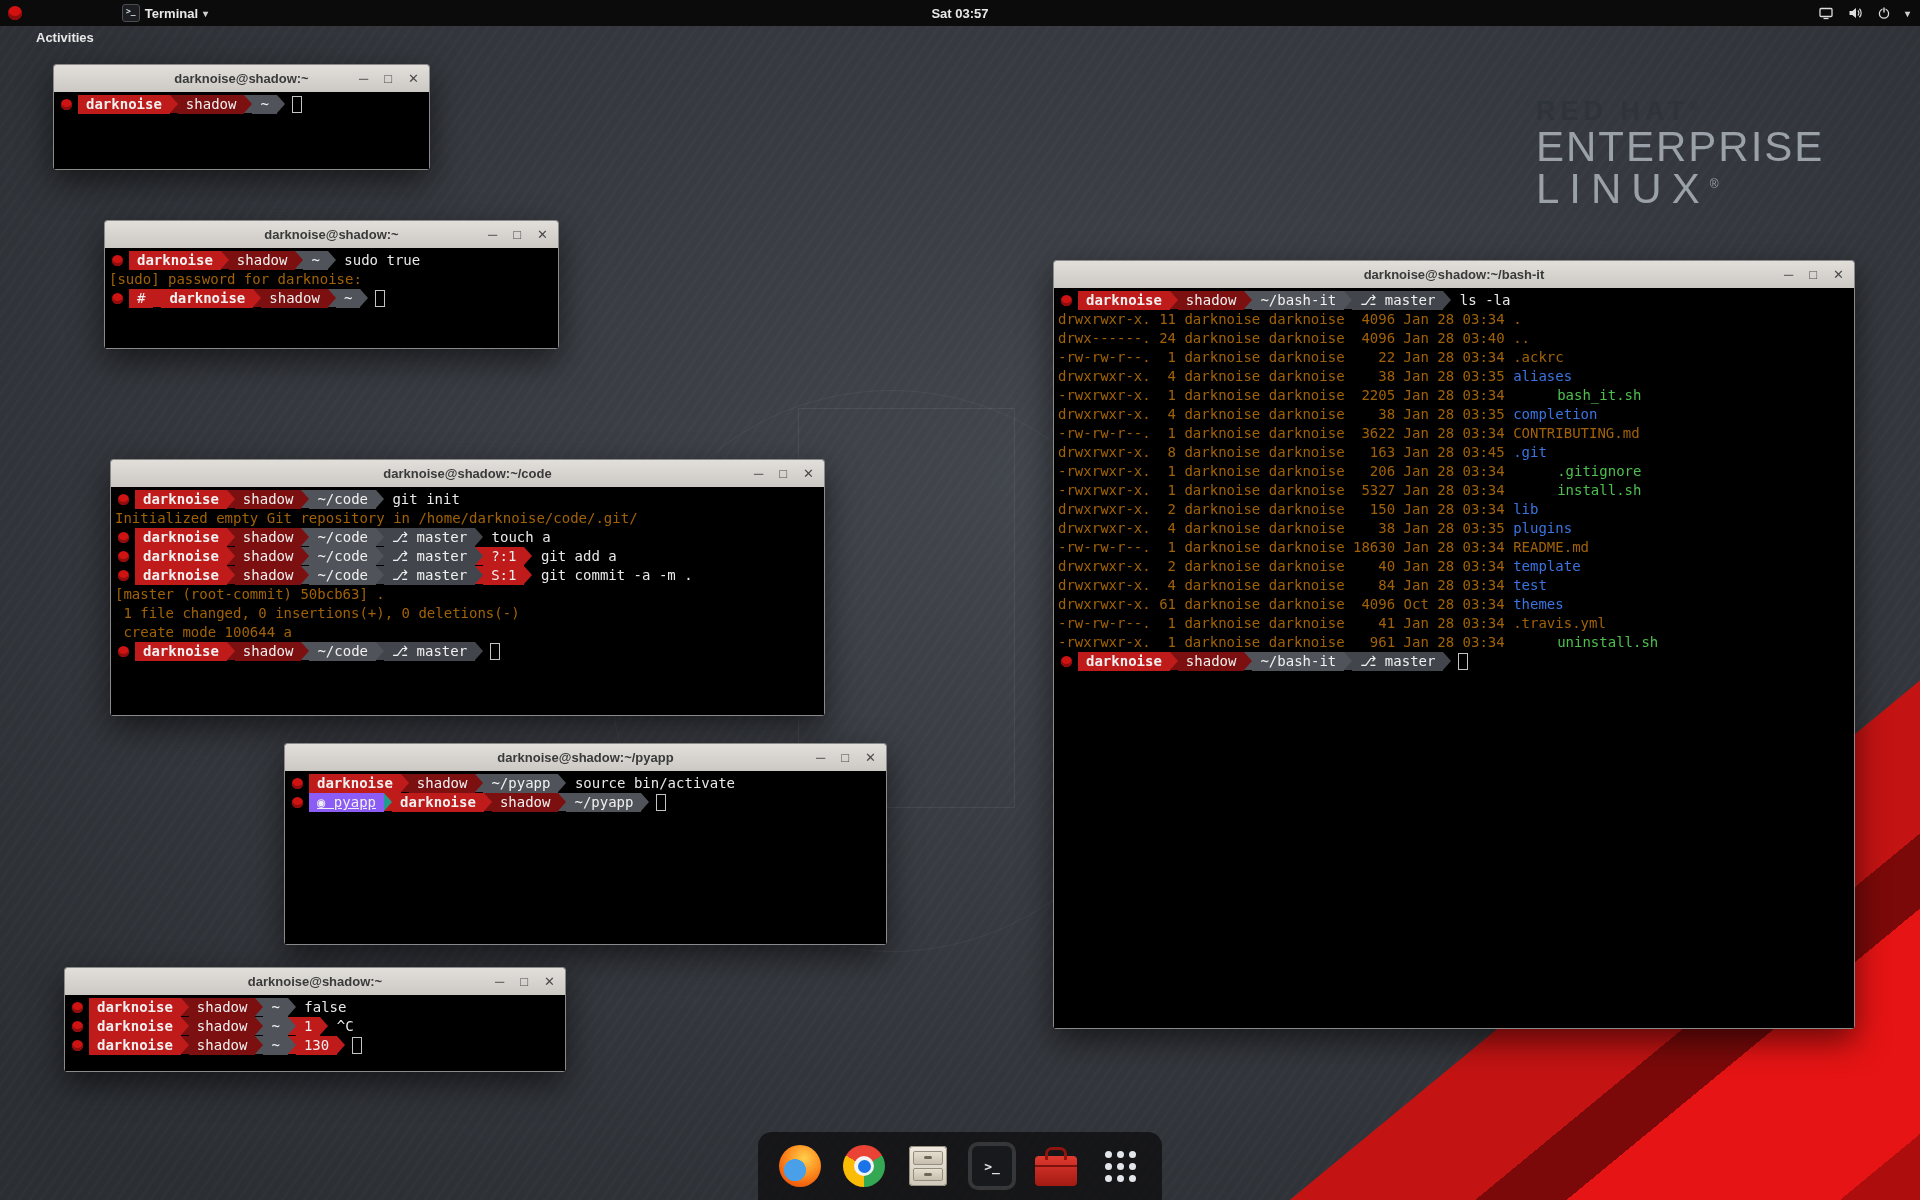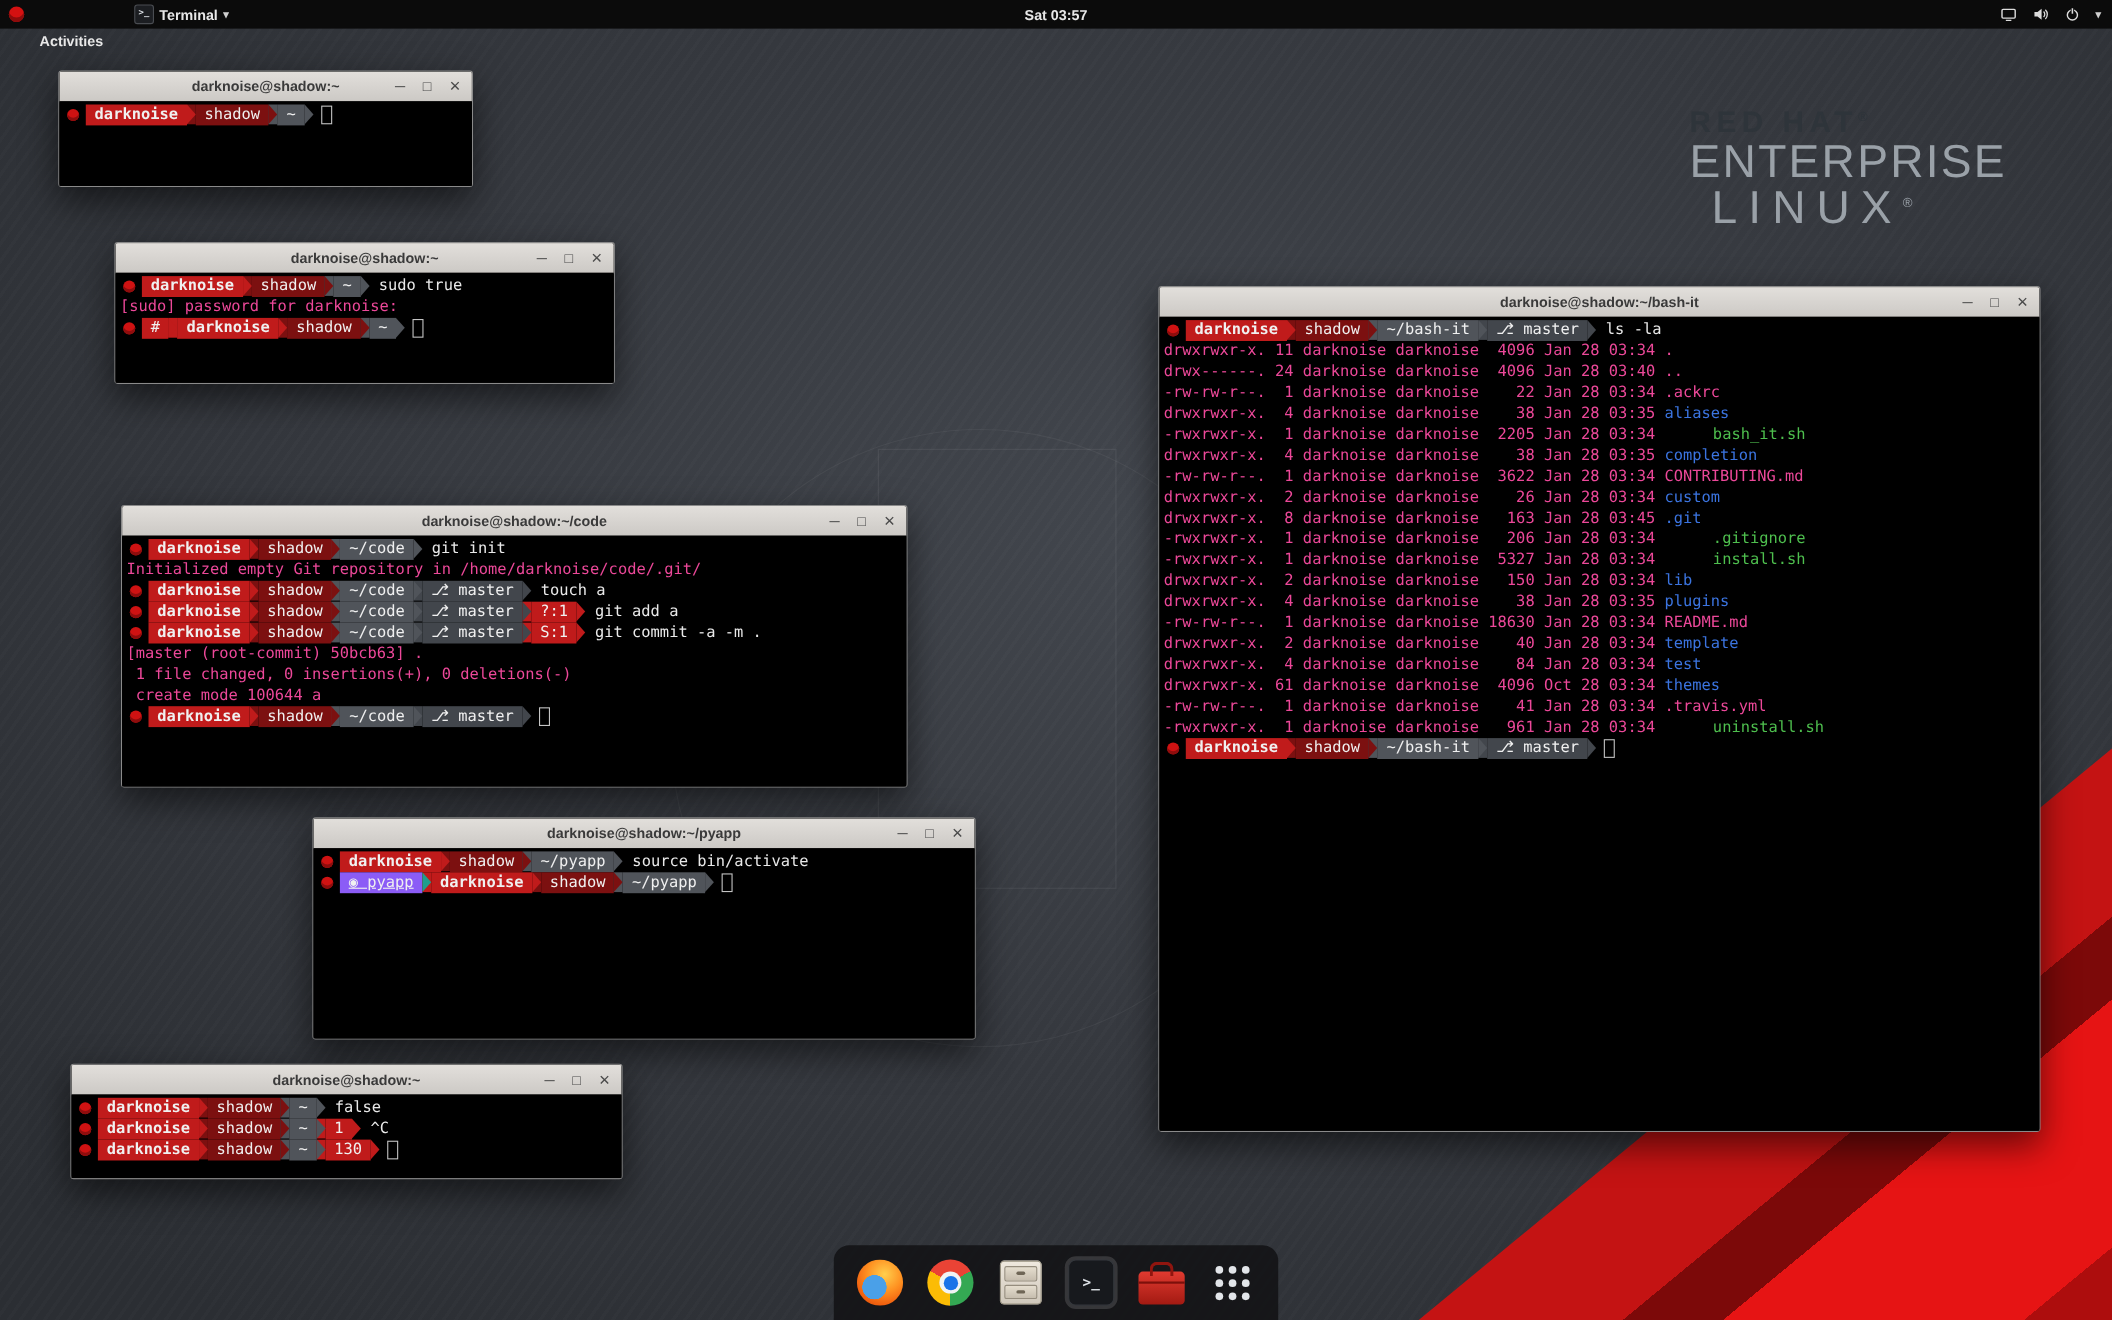--- a/index.html
+++ b/index.html
@@ -27,21 +27,21 @@
   .tb-app{display:flex;align-items:center;gap:5px;margin-left:14px;}
   .tb-clock{position:absolute;left:50%;transform:translateX(-50%);}
   .tb-right{position:absolute;right:10px;display:flex;align-items:center;gap:13px;}
   .tb-right svg{display:block;}
   .tb-caret{font-size:10px;color:#cfcfcf;}
 
   
   .branding{position:absolute;left:1536px;top:98px;z-index:1;line-height:1.02;}
   .brand-l1{font-size:27px;font-weight:bold;letter-spacing:5px;color:#2e343a;}
   .brand-l2{font-size:42px;letter-spacing:2px;color:#9aa1a8;}
-  .brand-l3{font-size:42px;letter-spacing:10px;color:#9aa1a8;margin-left:20px;}
+  .brand-l3{font-size:42px;letter-spacing:10px;color:#9aa1a8;}
   .reg{font-size:12px;vertical-align:super;color:inherit;}
 
   
   .window{position:absolute;border:1px solid #8a8a8a;border-radius:3px;background:#000;
     box-shadow:0 12px 32px rgba(0,0,0,.55);z-index:10;}
   .titlebar{position:absolute;top:0;left:0;right:0;height:27px;
     background:linear-gradient(#e2dfdb,#ccc9c5);border-bottom:1px solid #a5a29e;border-radius:2px 2px 0 0;
     display:flex;align-items:center;justify-content:center;font-size:13px;font-weight:bold;color:#3a3a3a;}
   .wbtns{position:absolute;right:10px;top:0;height:27px;display:flex;align-items:center;}
   .wbtn{margin-left:16px;color:#4a4a4a;font-size:13px;font-weight:normal;cursor:default;}
@@ -53,21 +53,21 @@
   .win4{left:284px;top:743px;width:601px;height:200px;}
   .win5{left:64px;top:967px;width:500px;height:103px;}
   .win6{left:1053px;top:260px;width:800px;height:767px;text-align:center;}
 
   
   .tline{display:flex;height:19px;align-items:stretch;}
   .pseg{padding:0 8px;display:flex;align-items:center;color:#f0f0f0;white-space:pre;}
   .parrow{width:0;height:0;border-top:9.5px solid transparent;border-bottom:9.5px solid transparent;border-left:8px solid transparent;}
   .ttext{white-space:pre;align-self:center;}
   .t-cmd{color:#e9e9e9;}
-  .t-out{color:#ec4899;}
+  .t-out{color:#a16207;}
   .t-dir{color:var(--file_dir,#3b74e0);}
   .t-exec{color:var(--file_exec,#4ebf4e);margin-left:44px;}
   .rh-glyph{width:11px;height:11px;border-radius:50%;background:#cf1212;align-self:center;
     margin:0 6px 0 3px;box-shadow:inset 0 -3px 0 #8f0d0d;flex:none;}
   .cursor{width:8px;height:15px;border:1px solid #c4c4c4;align-self:center;margin-left:7px;flex:none;}
 
   
   .dock{position:absolute;left:50%;bottom:0;transform:translateX(-50%);z-index:40;
     display:flex;align-items:center;gap:16px;padding:10px 18px 10px;
     background:rgba(18,18,20,.85);border-radius:14px 14px 0 0;}
@@ -417,24 +417,20 @@
       </div>
       <div class="tline">
         <span class="ttext t-out">drwxrwxr-x.  4 darknoise darknoise    38 Jan 28 03:35 </span>
         <span class="ttext t-dir">completion</span>
       </div>
       <div class="tline">
         <span class="ttext t-out">-rw-rw-r--.  1 darknoise darknoise  3622 Jan 28 03:34 </span>
         <span class="ttext t-out">CONTRIBUTING.md</span>
       </div>
       <div class="tline">
-        <span class="ttext t-out">drwxrwxr-x.  2 darknoise darknoise    26 Jan 28 03:34 </span>
-        <span class="ttext t-dir">custom</span>
-      </div>
-      <div class="tline">
         <span class="ttext t-out">drwxrwxr-x.  8 darknoise darknoise   163 Jan 28 03:45 </span>
         <span class="ttext t-dir">.git</span>
       </div>
       <div class="tline">
         <span class="ttext t-out">-rwxrwxr-x.  1 darknoise darknoise   206 Jan 28 03:34 </span>
         <span class="ttext t-exec">.gitignore</span>
       </div>
       <div class="tline">
         <span class="ttext t-out">-rwxrwxr-x.  1 darknoise darknoise  5327 Jan 28 03:34 </span>
         <span class="ttext t-exec">install.sh</span>

